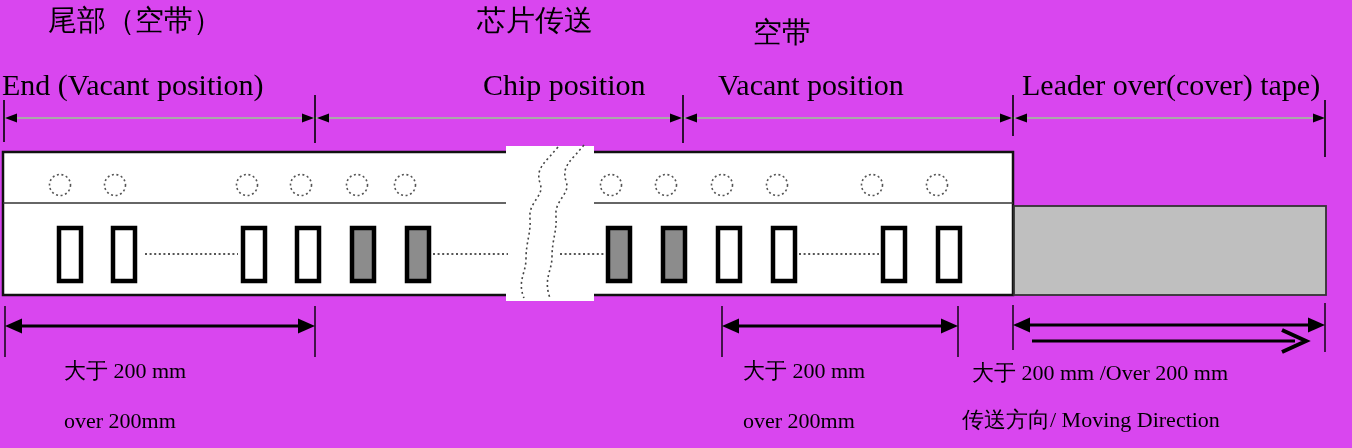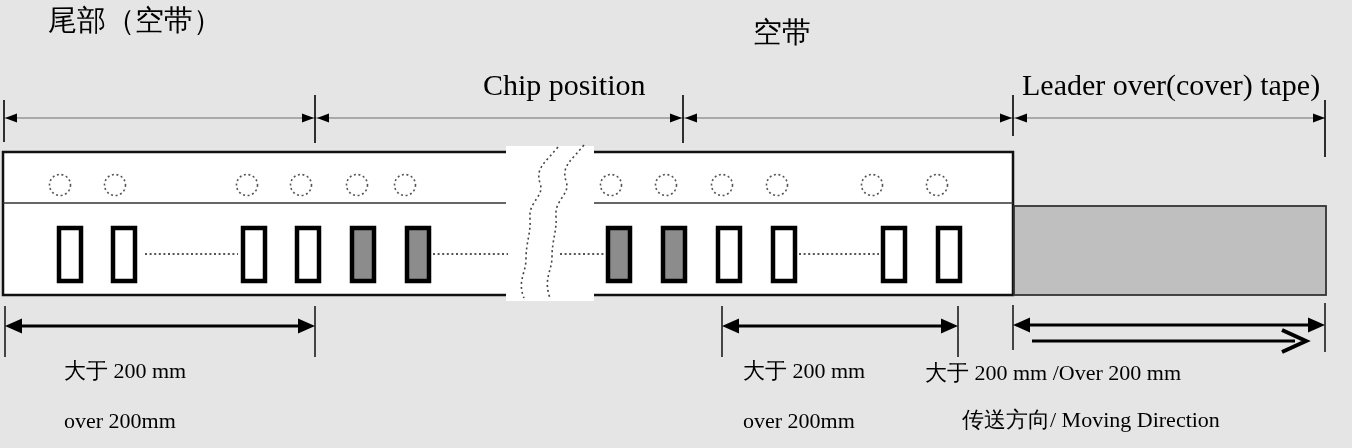--- a/index.html
+++ b/index.html
@@ -1,17 +1,17 @@
 <!DOCTYPE html>
 <html><head>
 <meta charset="utf-8">
 <style>
   html,body{margin:0;padding:0;background:#fff;}
   #stage{
-    position:relative;width:1352px;height:448px;background:#e5e5e5;
+    position:relative;width:1352px;height:448px;background:#d946ef;
     font-family:"Liberation Serif","DejaVu Serif",serif;color:#000;overflow:hidden;
   }
   #gfx{position:absolute;left:0;top:0;width:1352px;height:448px;}
   .lbl{position:absolute;white-space:nowrap;line-height:1;}
   .zh{font-size:29px;}
   .en{font-size:30px;}
   .dim{font-size:22px;}
   
   #zh-end{left:48px;top:6px;}
   #zh-chip{left:477px;top:6px;}
@@ -20,21 +20,21 @@
   
   #en-end{left:2px;top:70px;}
   #en-chip{left:483px;top:70px;}
   #en-vacant{left:718px;top:70px;}
   #en-leader{left:1022px;top:70px;}
   
   #dim1-l1{left:64px;top:360px;}
   #dim1-l2{left:64px;top:410px;}
   #dim2-l1{left:743px;top:360px;}
   #dim2-l2{left:743px;top:410px;}
-  #dim3-l1{left:925px;top:362px;text-align:right;}
+  #dim3-l1{left:972px;top:362px;text-align:right;}
   #dim3-l2{left:962px;top:409px;}
 </style>
 </head>
 <body>
 
 <div id="stage">
 
   <svg id="gfx" viewBox="0 0 1352 448" xmlns="http://www.w3.org/2000/svg">
 
     <g>
@@ -131,23 +131,26 @@
       <polygon points="1325,325 1308,317.5 1308,332.5" fill="#000"></polygon>
     </g>
 
     <g>
       <line x1="1032" y1="341" x2="1295" y2="341" stroke="#000" stroke-width="3.2"></line>
       <polyline points="1282,330 1306,341 1282,352" fill="none" stroke="#000" stroke-width="4"></polyline>
     </g>
   </svg>
 
   <div class="lbl zh" id="zh-end">尾部（空带）</div>
+  <div class="lbl zh" id="zh-chip">芯片传送</div>
   <div class="lbl zh" id="zh-vacant">空带</div>
 
+  <div class="lbl en" id="en-end">End (Vacant position)</div>
   <div class="lbl en" id="en-chip">Chip position</div>
+  <div class="lbl en" id="en-vacant">Vacant position</div>
   <div class="lbl en" id="en-leader">Leader over(cover) tape)</div>
 
   <div class="lbl dim" id="dim1-l1">大于 200 mm</div>
   <div class="lbl dim" id="dim1-l2">over 200mm</div>
   <div class="lbl dim" id="dim2-l1">大于 200 mm</div>
   <div class="lbl dim" id="dim2-l2">over 200mm</div>
   <div class="lbl dim" id="dim3-l1">大于 200 mm /Over 200 mm</div>
   <div class="lbl dim" id="dim3-l2">传送方向/ Moving Direction</div>
 
 </div>

